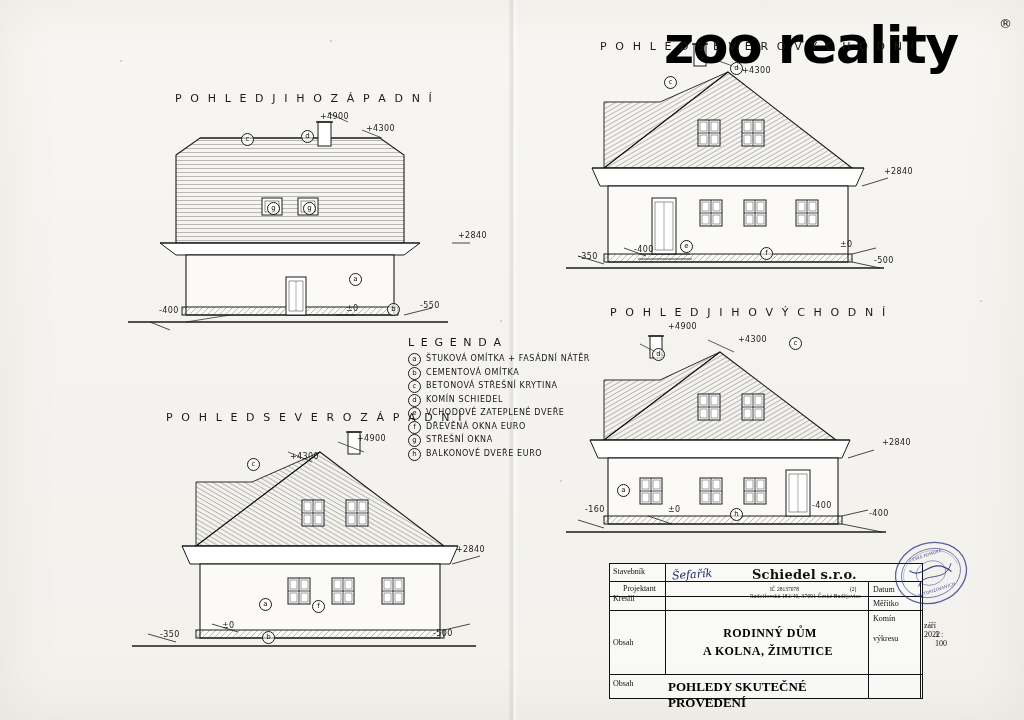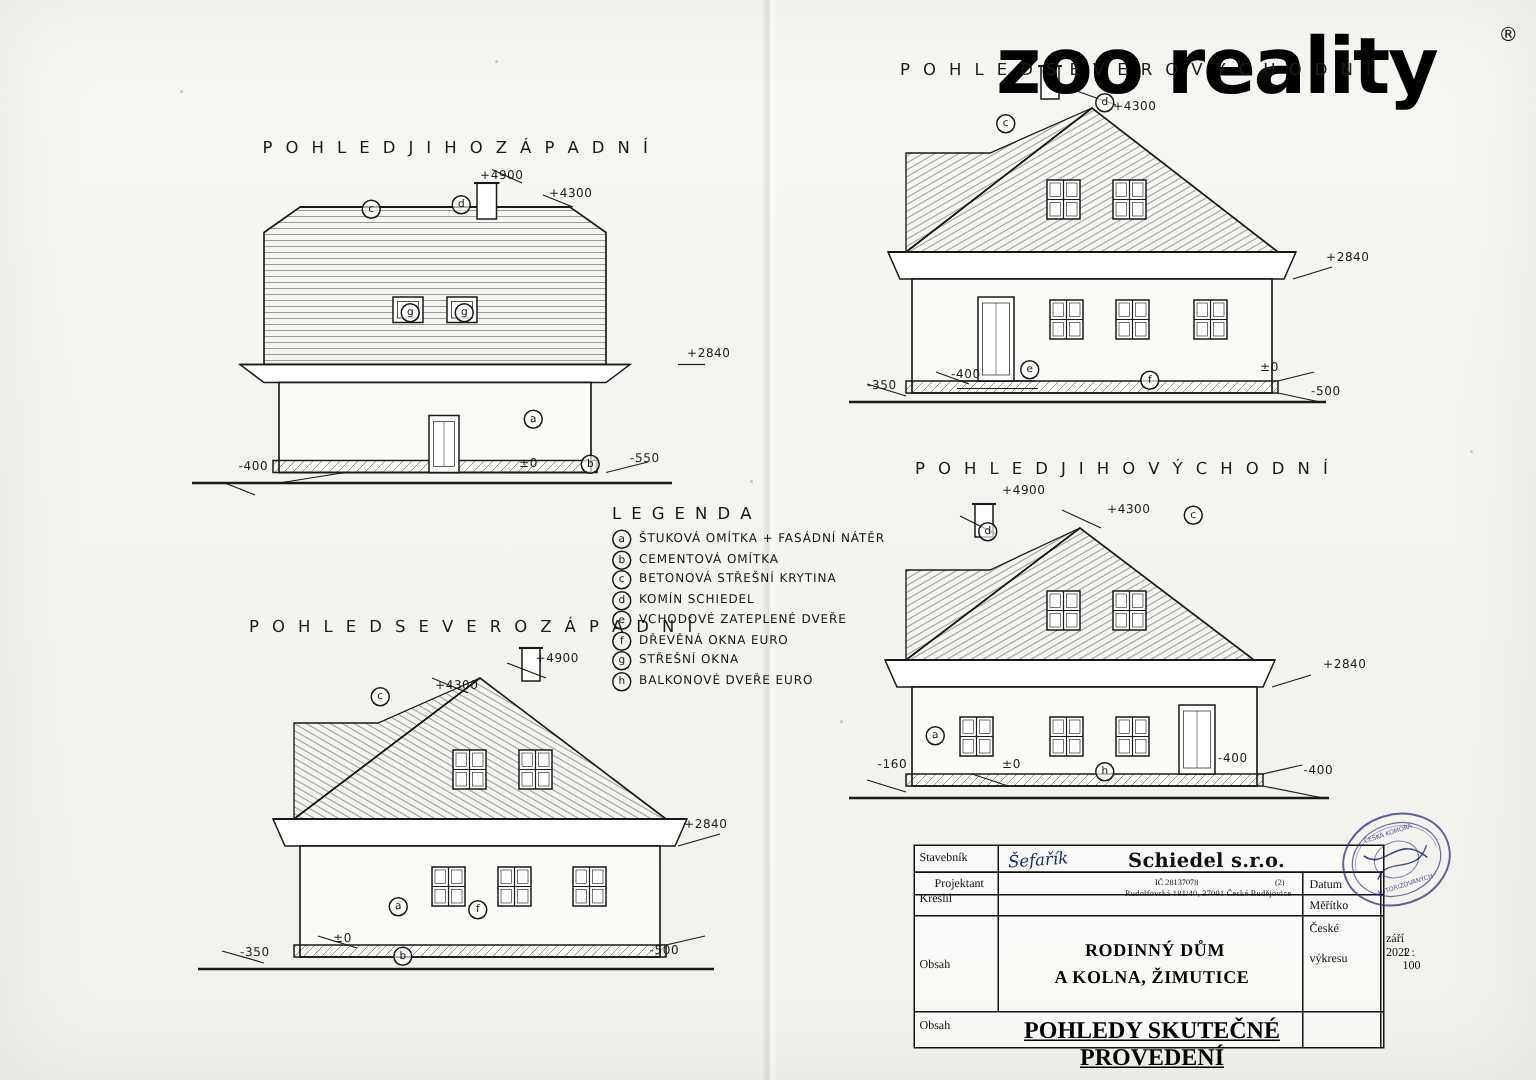--- a/index.html
+++ b/index.html
@@ -78,21 +78,21 @@
     border:1px solid #111;background:rgba(255,255,255,.55);
     font-family:"Liberation Serif", serif;
   }
   #titleblock .grid{position:absolute;inset:0;}
   #titleblock .cell{position:absolute;box-sizing:border-box;}
   #titleblock .hline{position:absolute;left:0;width:100%;height:1px;background:#111;}
   #titleblock .vline{position:absolute;top:0;width:1px;background:#111;}
   .tb-label{font-size:8px;color:#111;padding:2px 3px;font-family:"Liberation Serif",serif;}
   .tb-val{font-size:8px;color:#111;font-family:"Liberation Serif",serif;margin-top:36px;}
   .tb-big{font-size:12px;font-weight:bold;letter-spacing:.4px;text-align:center;font-family:"Liberation Serif",serif;}
-  .tb-obsah{font-size:16px;font-weight:bold;text-align:center;font-family:"Liberation Serif",serif;text-decoration:underline;}
+  .tb-obsah{font-size:13px;font-weight:bold;text-align:left;font-family:"Liberation Serif",serif;}
   .hand{
     font-family:"DejaVu Serif", serif;font-style:italic;font-size:11px;color:#1b2a6b;
     transform:rotate(-4deg);display:inline-block;
   }
   #company{
     font-family:"DejaVu Serif", serif;font-weight:bold;font-size:13px;color:#111;letter-spacing:.2px;
   }
   #company-sub{font-size:5.5px;color:#111;font-family:"Liberation Serif",serif;letter-spacing:.2px;}
   #company-ic{font-size:5.5px;color:#111;font-family:"Liberation Serif",serif;}
   #stamp{
@@ -398,21 +398,21 @@
 
   <div class="cell tb-big" style="left:62px;top:62px;width:196px;">RODINNÝ DŮM</div>
   <div class="cell tb-big" style="left:60px;top:80px;width:196px;">A KOLNA, ŽIMUTICE</div>
 
   <div class="cell tb-obsah" style="left:58px;top:115px;width:200px;">POHLEDY SKUTEČNÉ PROVEDENÍ</div>
 
   <div class="cell tb-label" style="left:260px;top:19px;">Datum</div>
   <div class="cell tb-val" style="left:314px;top:21px;">září 2022</div>
   <div class="cell tb-label" style="left:260px;top:33px;">Měřítko</div>
   <div class="cell tb-val" style="left:325px;top:30px;">1 : 100</div>
-  <div class="cell tb-label" style="left:260px;top:48px;">České</div>
+  <div class="cell tb-label" style="left:260px;top:48px;">Komín</div>
   <div class="cell tb-label" style="left:260px;top:68px;">výkresu</div>
 </div>
 
 <svg id="stamp" viewBox="0 0 92 78">
   <g transform="rotate(-18 46 39)">
     <ellipse cx="46" cy="39" rx="36" ry="30" fill="none" stroke="#2a2f86" stroke-width="1.3" opacity=".75"></ellipse>
     <ellipse cx="46" cy="39" rx="30" ry="24" fill="none" stroke="#2a2f86" stroke-width="0.8" opacity=".7"></ellipse>
     <ellipse cx="46" cy="39" rx="15" ry="12" fill="none" stroke="#2a2f86" stroke-width="0.7" opacity=".6"></ellipse>
     <path d="M18 39 A28 22 0 0 1 74 39" fill="none" stroke="#2a2f86" stroke-width="0.5" opacity=".5"></path>
     <text x="46" y="22" font-family="DejaVu Sans, sans-serif" font-size="4.2" fill="#2a2f86" text-anchor="middle" opacity=".8">ČESKÁ KOMORA</text>

